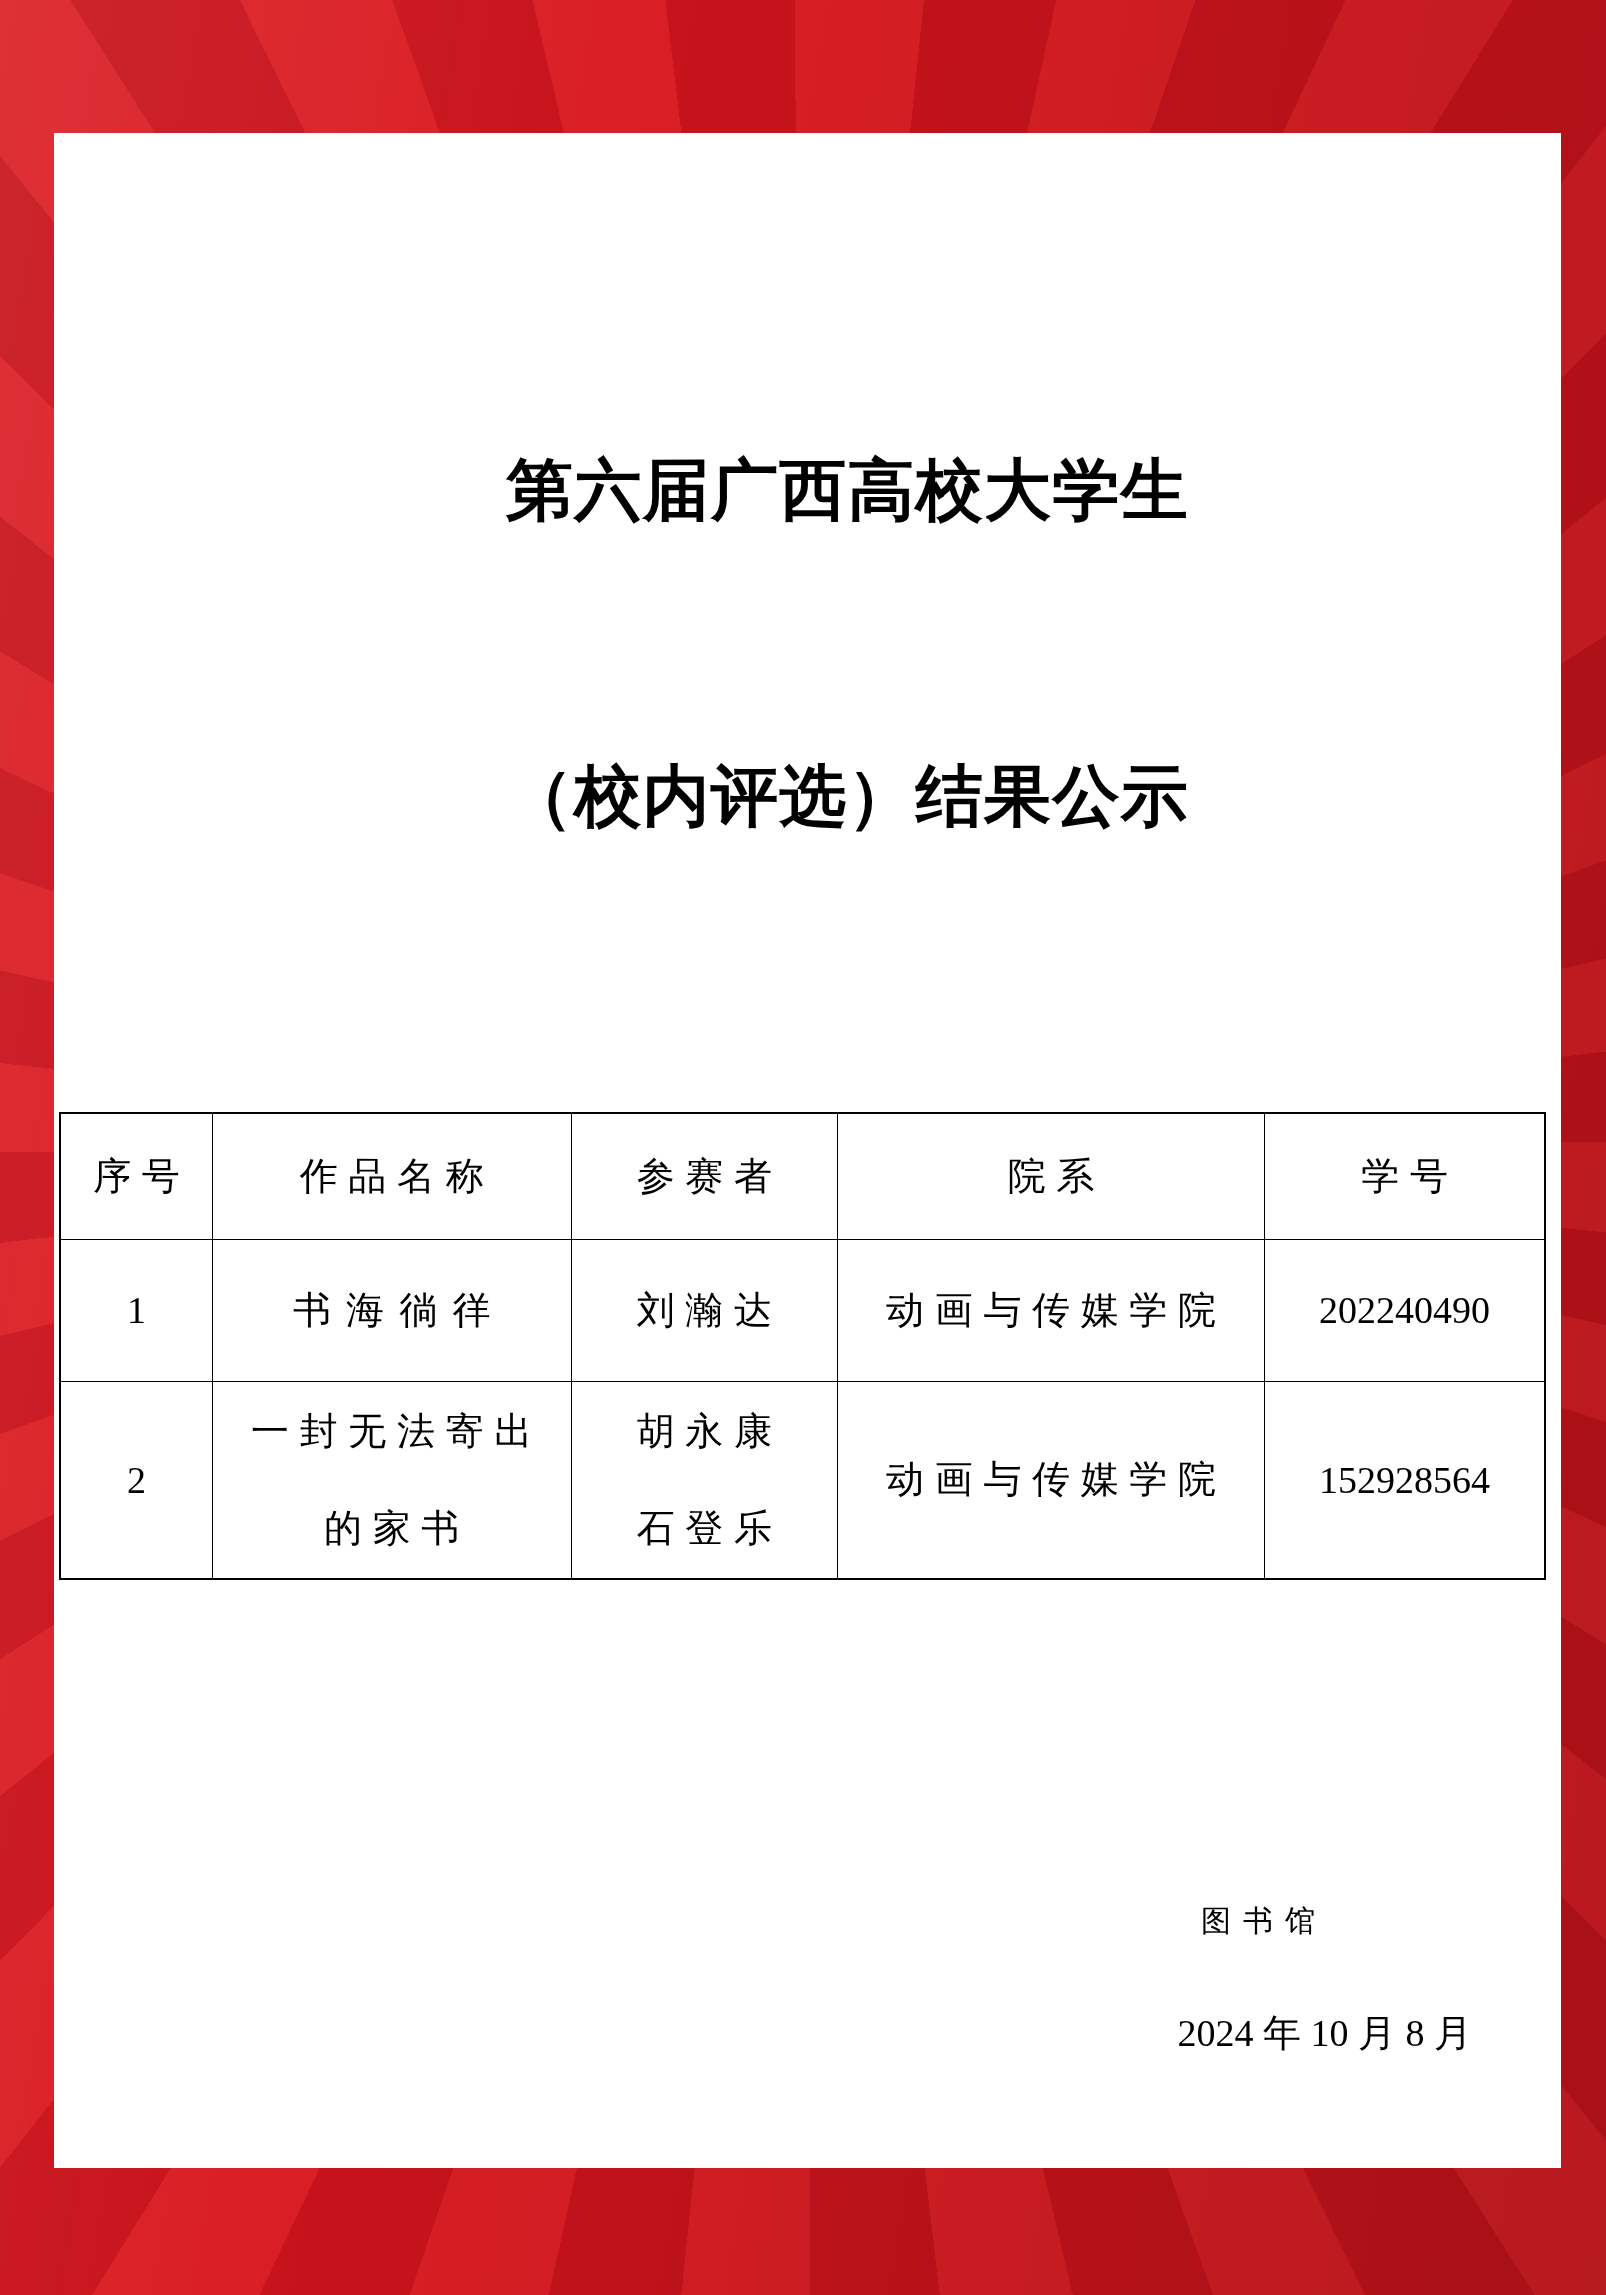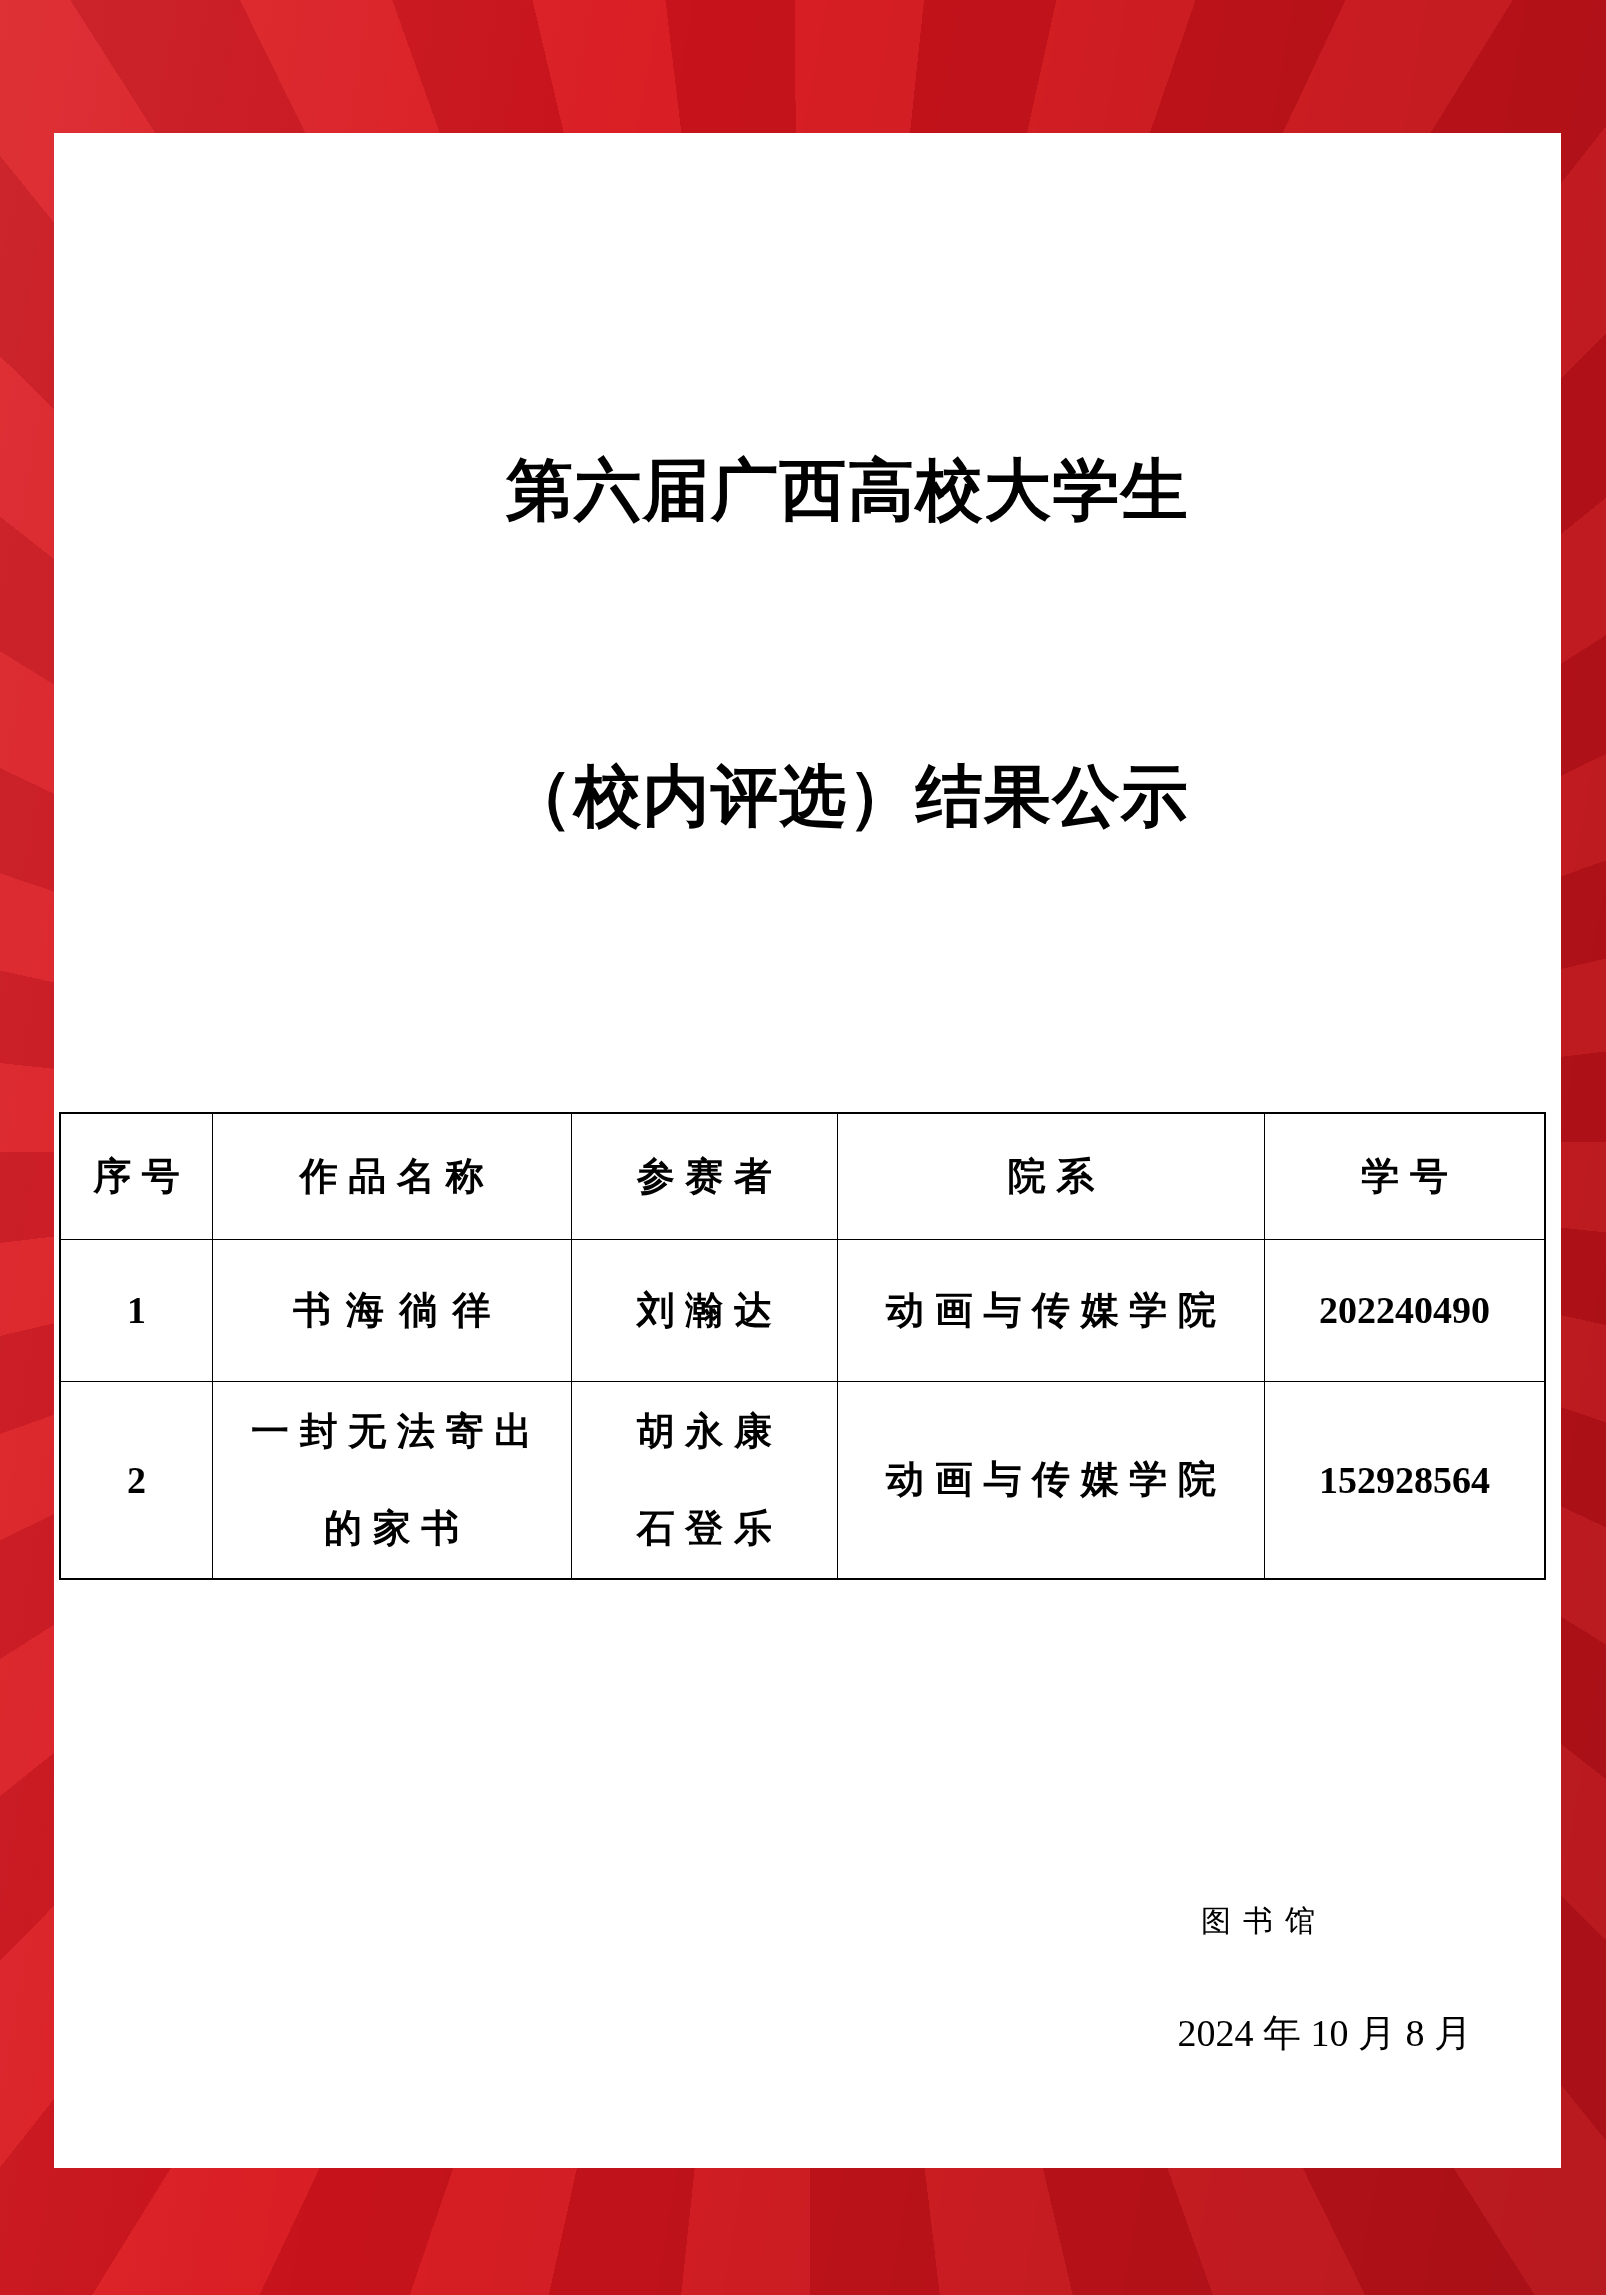--- a/index.html
+++ b/index.html
@@ -38,21 +38,21 @@
     position:absolute; top:979px; left:5.2px;
     width:1487px;
     border-collapse:collapse; table-layout:fixed;
     font-size:38px;
     border:2.6px solid #000;
   }
   table.results th, table.results td {
     border:1.9px solid #000;
     text-align:center; vertical-align:middle;
     padding:0;
-    font-weight:bold;
+    font-weight:normal;
   }
   tr.header-row { height:126px; }
   tr.row-1 { height:142px; }
   tr.row-2 { height:198px; }
   .spread { letter-spacing:0.4em; text-indent:0.4em; }
   .spread-sm { letter-spacing:0.28em; text-indent:0.28em; }
   .cell-lines div { line-height:97px; }
   .sig-org {
     position:absolute; top:1746px; right:234px;
     font-size:30px; line-height:83px;

